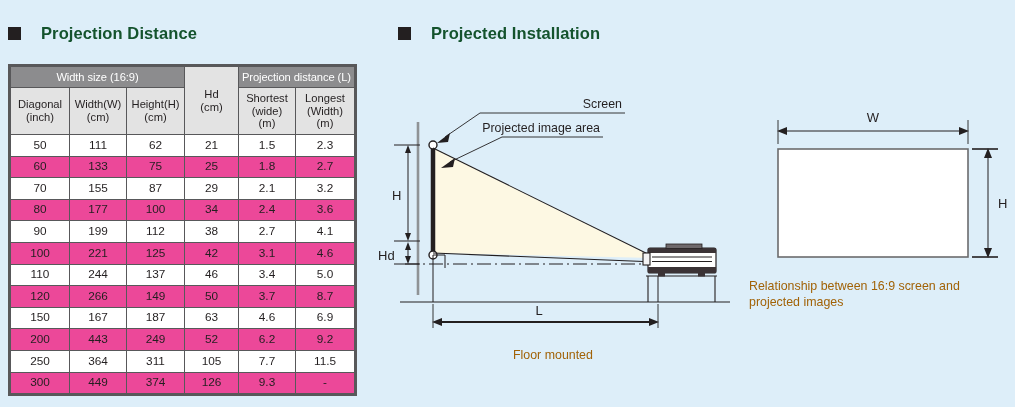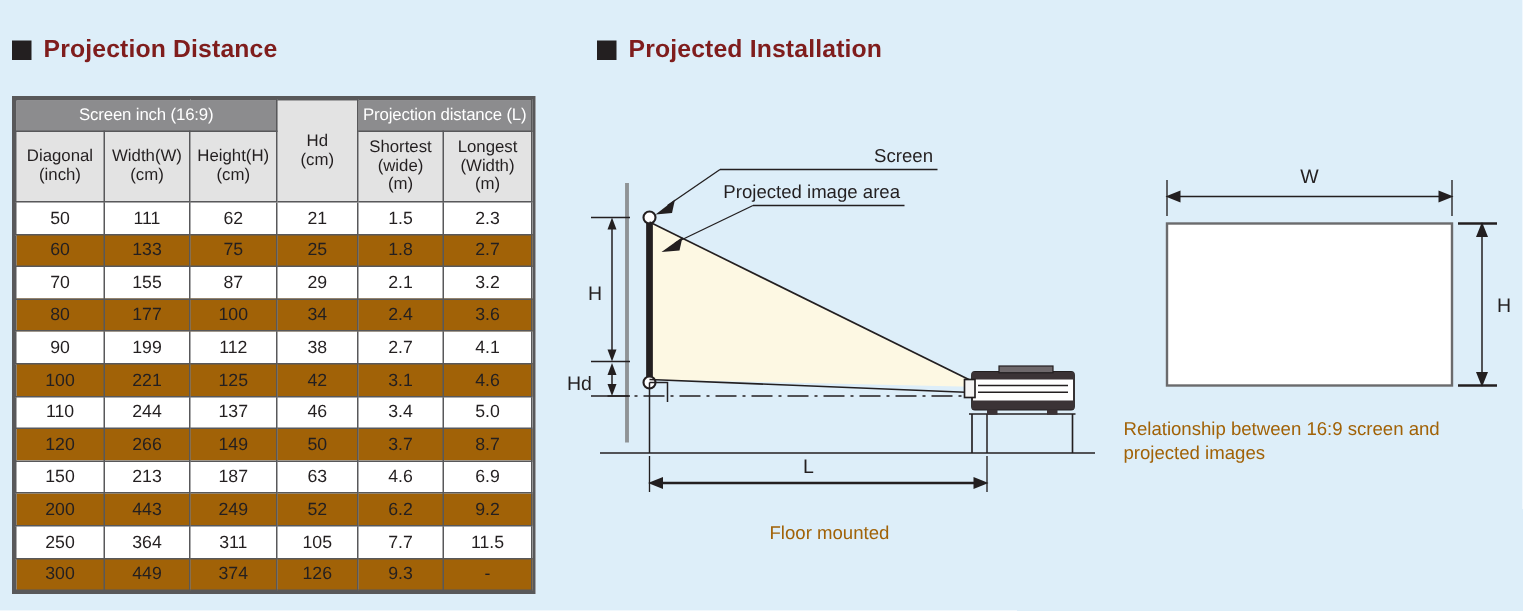--- a/index.html
+++ b/index.html
@@ -16,24 +16,24 @@
     height: 407px;
     background: #ddeef9;
     overflow: hidden;
   }
 
   
   .section-heading {
     position: absolute;
     display: flex;
     align-items: center;
-    gap: 8px;
+    gap: 20px;
     font-size: 16.5px;
     font-weight: bold;
-    color: #7f1d1d;
+    color: #14532d;
     letter-spacing: 0.1px;
     white-space: nowrap;
   }
   .heading-bullet {
     width: 13px;
     height: 13px;
     background: #231f20;
     display: inline-block;
     flex: 0 0 auto;
   }
@@ -77,21 +77,21 @@
   }
   table.dist th.blank-grp {
     background: #e3e3e3;
     border-bottom: none;
   }
   table.dist td {
     height: 20.6px;
     font-size: 11.8px;
     background: #ffffff;
   }
-  table.dist tr.alt td { background: #a16207; }
+  table.dist tr.alt td { background: #ec4899; }
   .c0 { width: 58px; }
   .c1 { width: 56px; }
   .c2 { width: 57px; }
   .c3 { width: 53px; }
   .c4 { width: 56px; }
   .c5 { width: 58px; }
 
   
   #install-diagram {
     position: absolute;
@@ -144,21 +144,21 @@
 
   <div class="section-heading" id="heading-install">
     <span class="heading-bullet"></span>
     <span>Projected Installation</span>
   </div>
 
   <div id="dist-table-wrap">
     <table class="dist">
       <thead>
         <tr>
-          <th class="grp" colspan="3">Screen inch (16:9)</th>
+          <th class="grp" colspan="3">Width size (16:9)</th>
           <th class="sub blank-grp" rowspan="2">
             <div>Hd</div>
             <div>(cm)</div>
           </th>
           <th class="grp" colspan="2">Projection distance (L)</th>
         </tr>
         <tr>
           <th class="sub c0">
             <div>Diagonal</div>
             <div>(inch)</div>
@@ -243,21 +243,21 @@
           <tr class="alt">
             <td class="c0">120</td>
             <td class="c1">266</td>
             <td class="c2">149</td>
             <td class="c3">50</td>
             <td class="c4">3.7</td>
             <td class="c5">8.7</td>
           </tr>
           <tr>
             <td class="c0">150</td>
-            <td class="c1">213</td>
+            <td class="c1">167</td>
             <td class="c2">187</td>
             <td class="c3">63</td>
             <td class="c4">4.6</td>
             <td class="c5">6.9</td>
           </tr>
           <tr class="alt">
             <td class="c0">200</td>
             <td class="c1">443</td>
             <td class="c2">249</td>
             <td class="c3">52</td>

